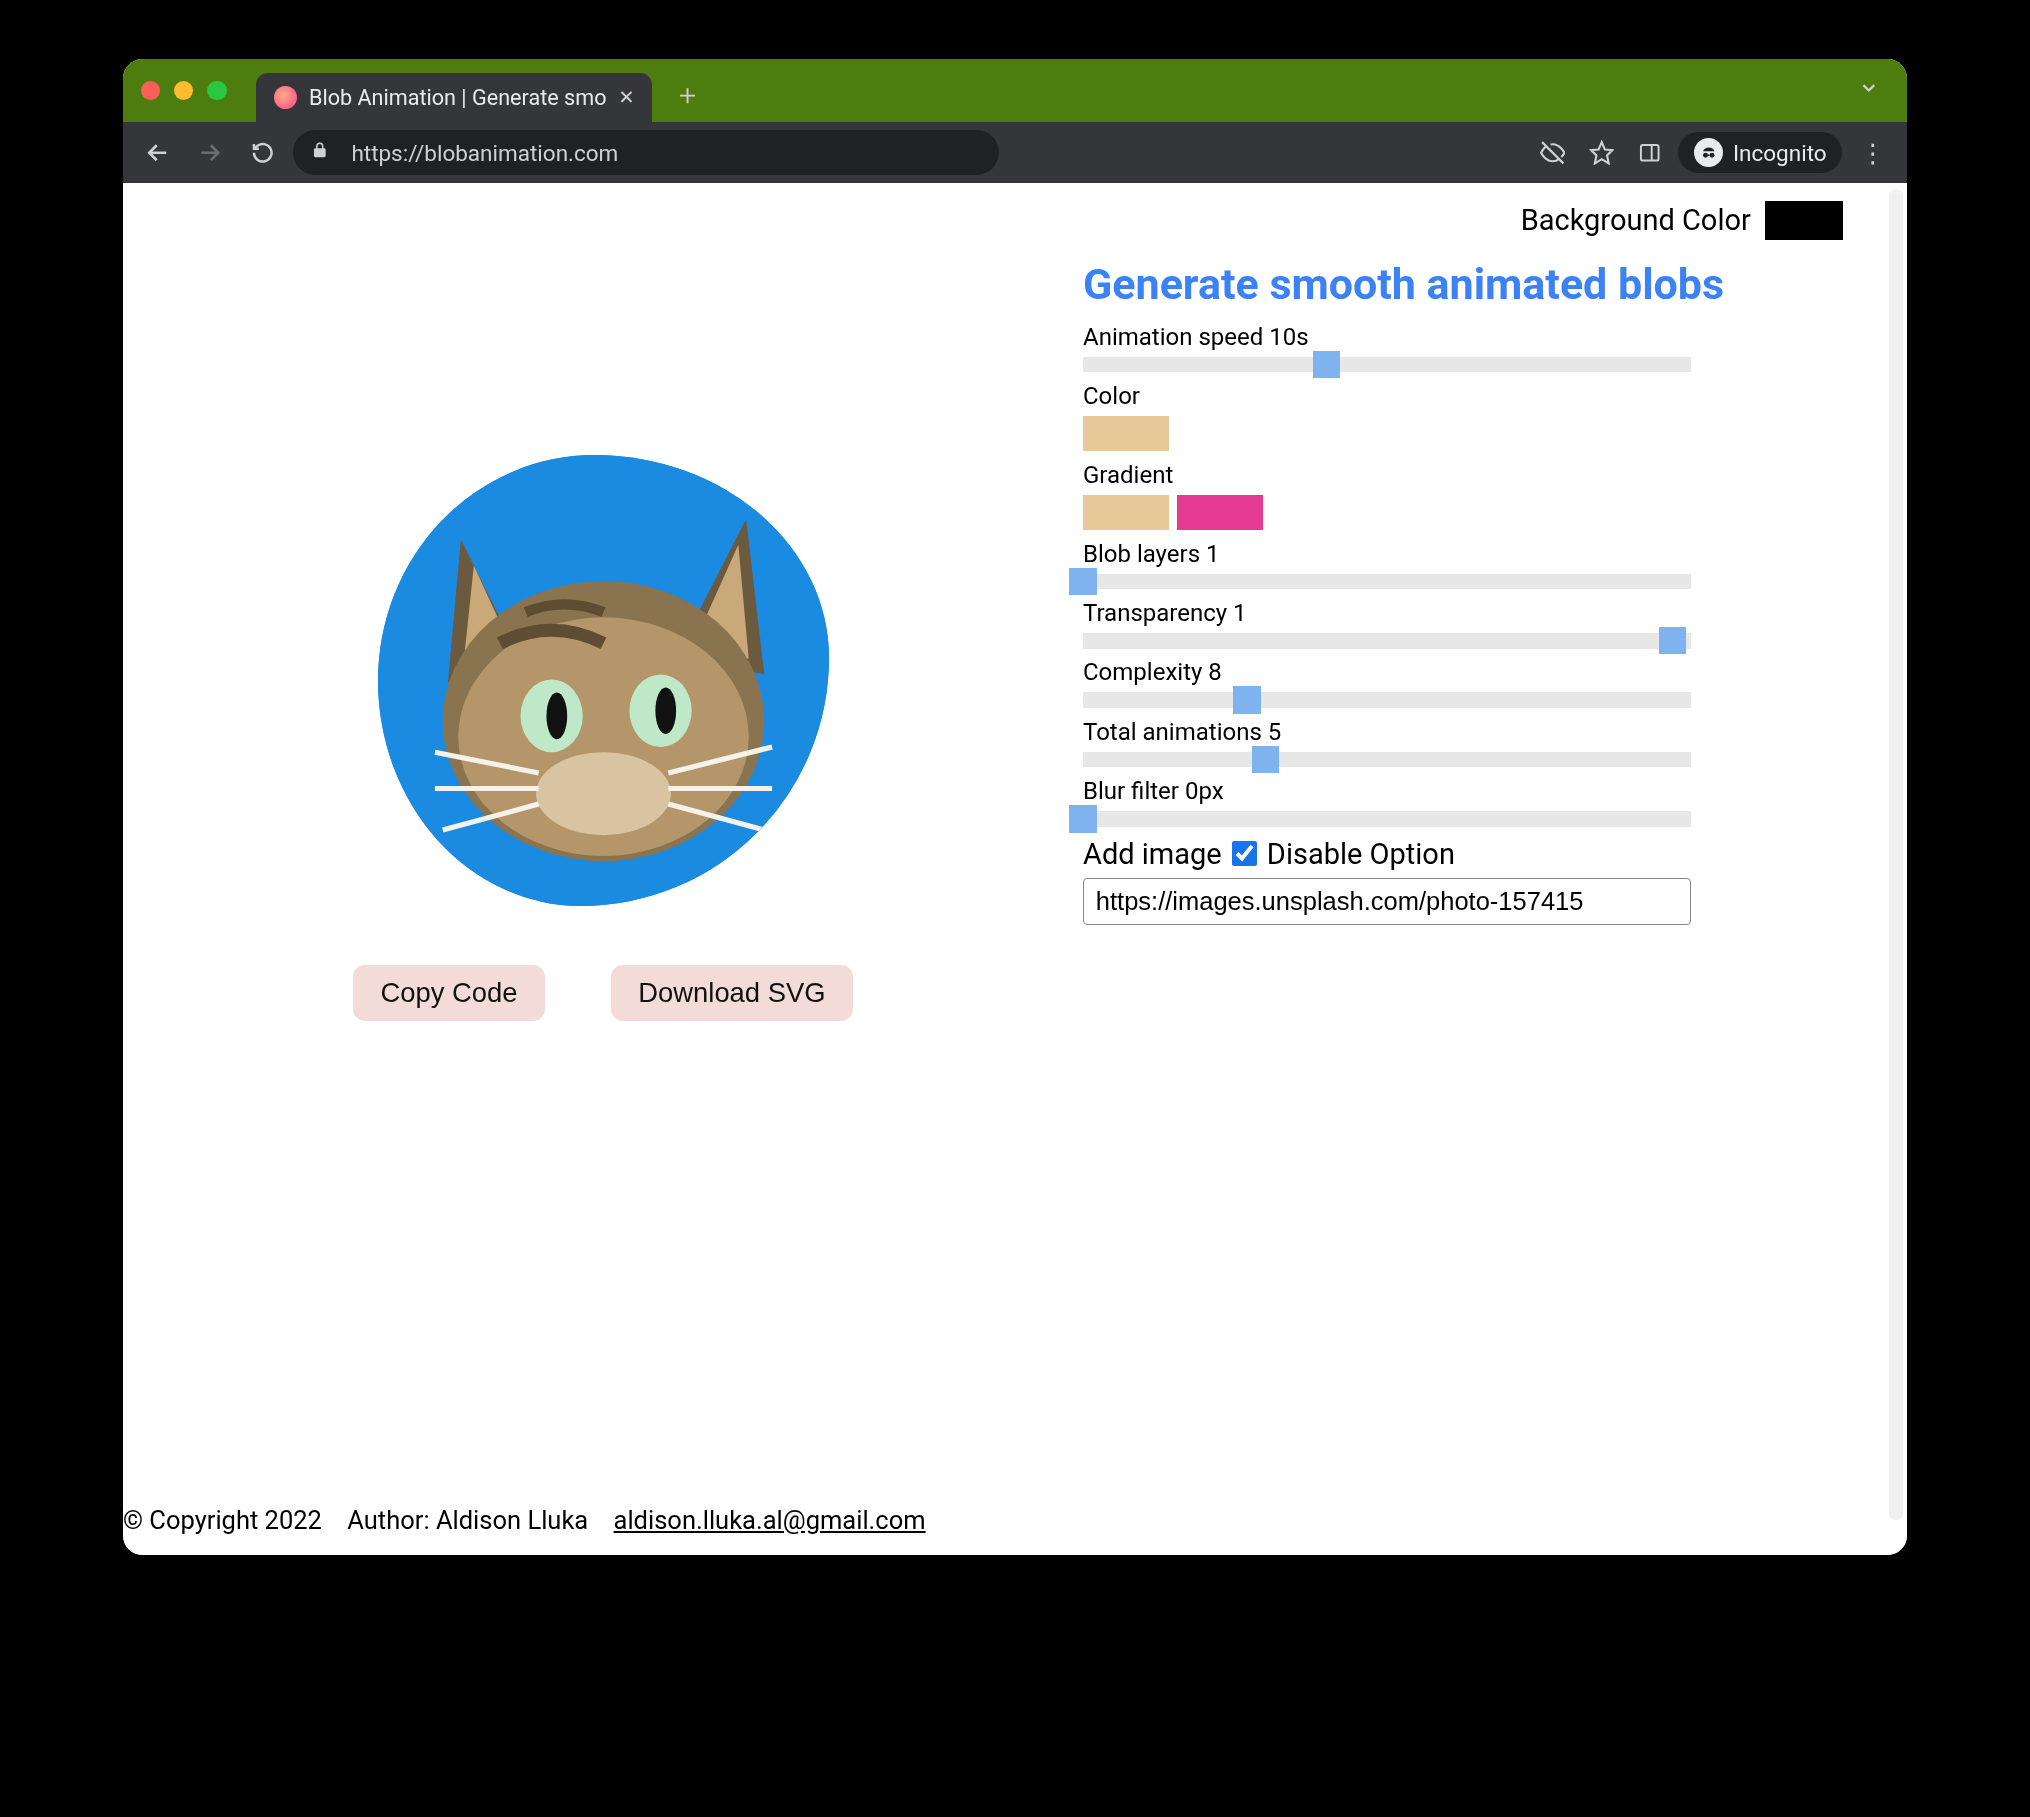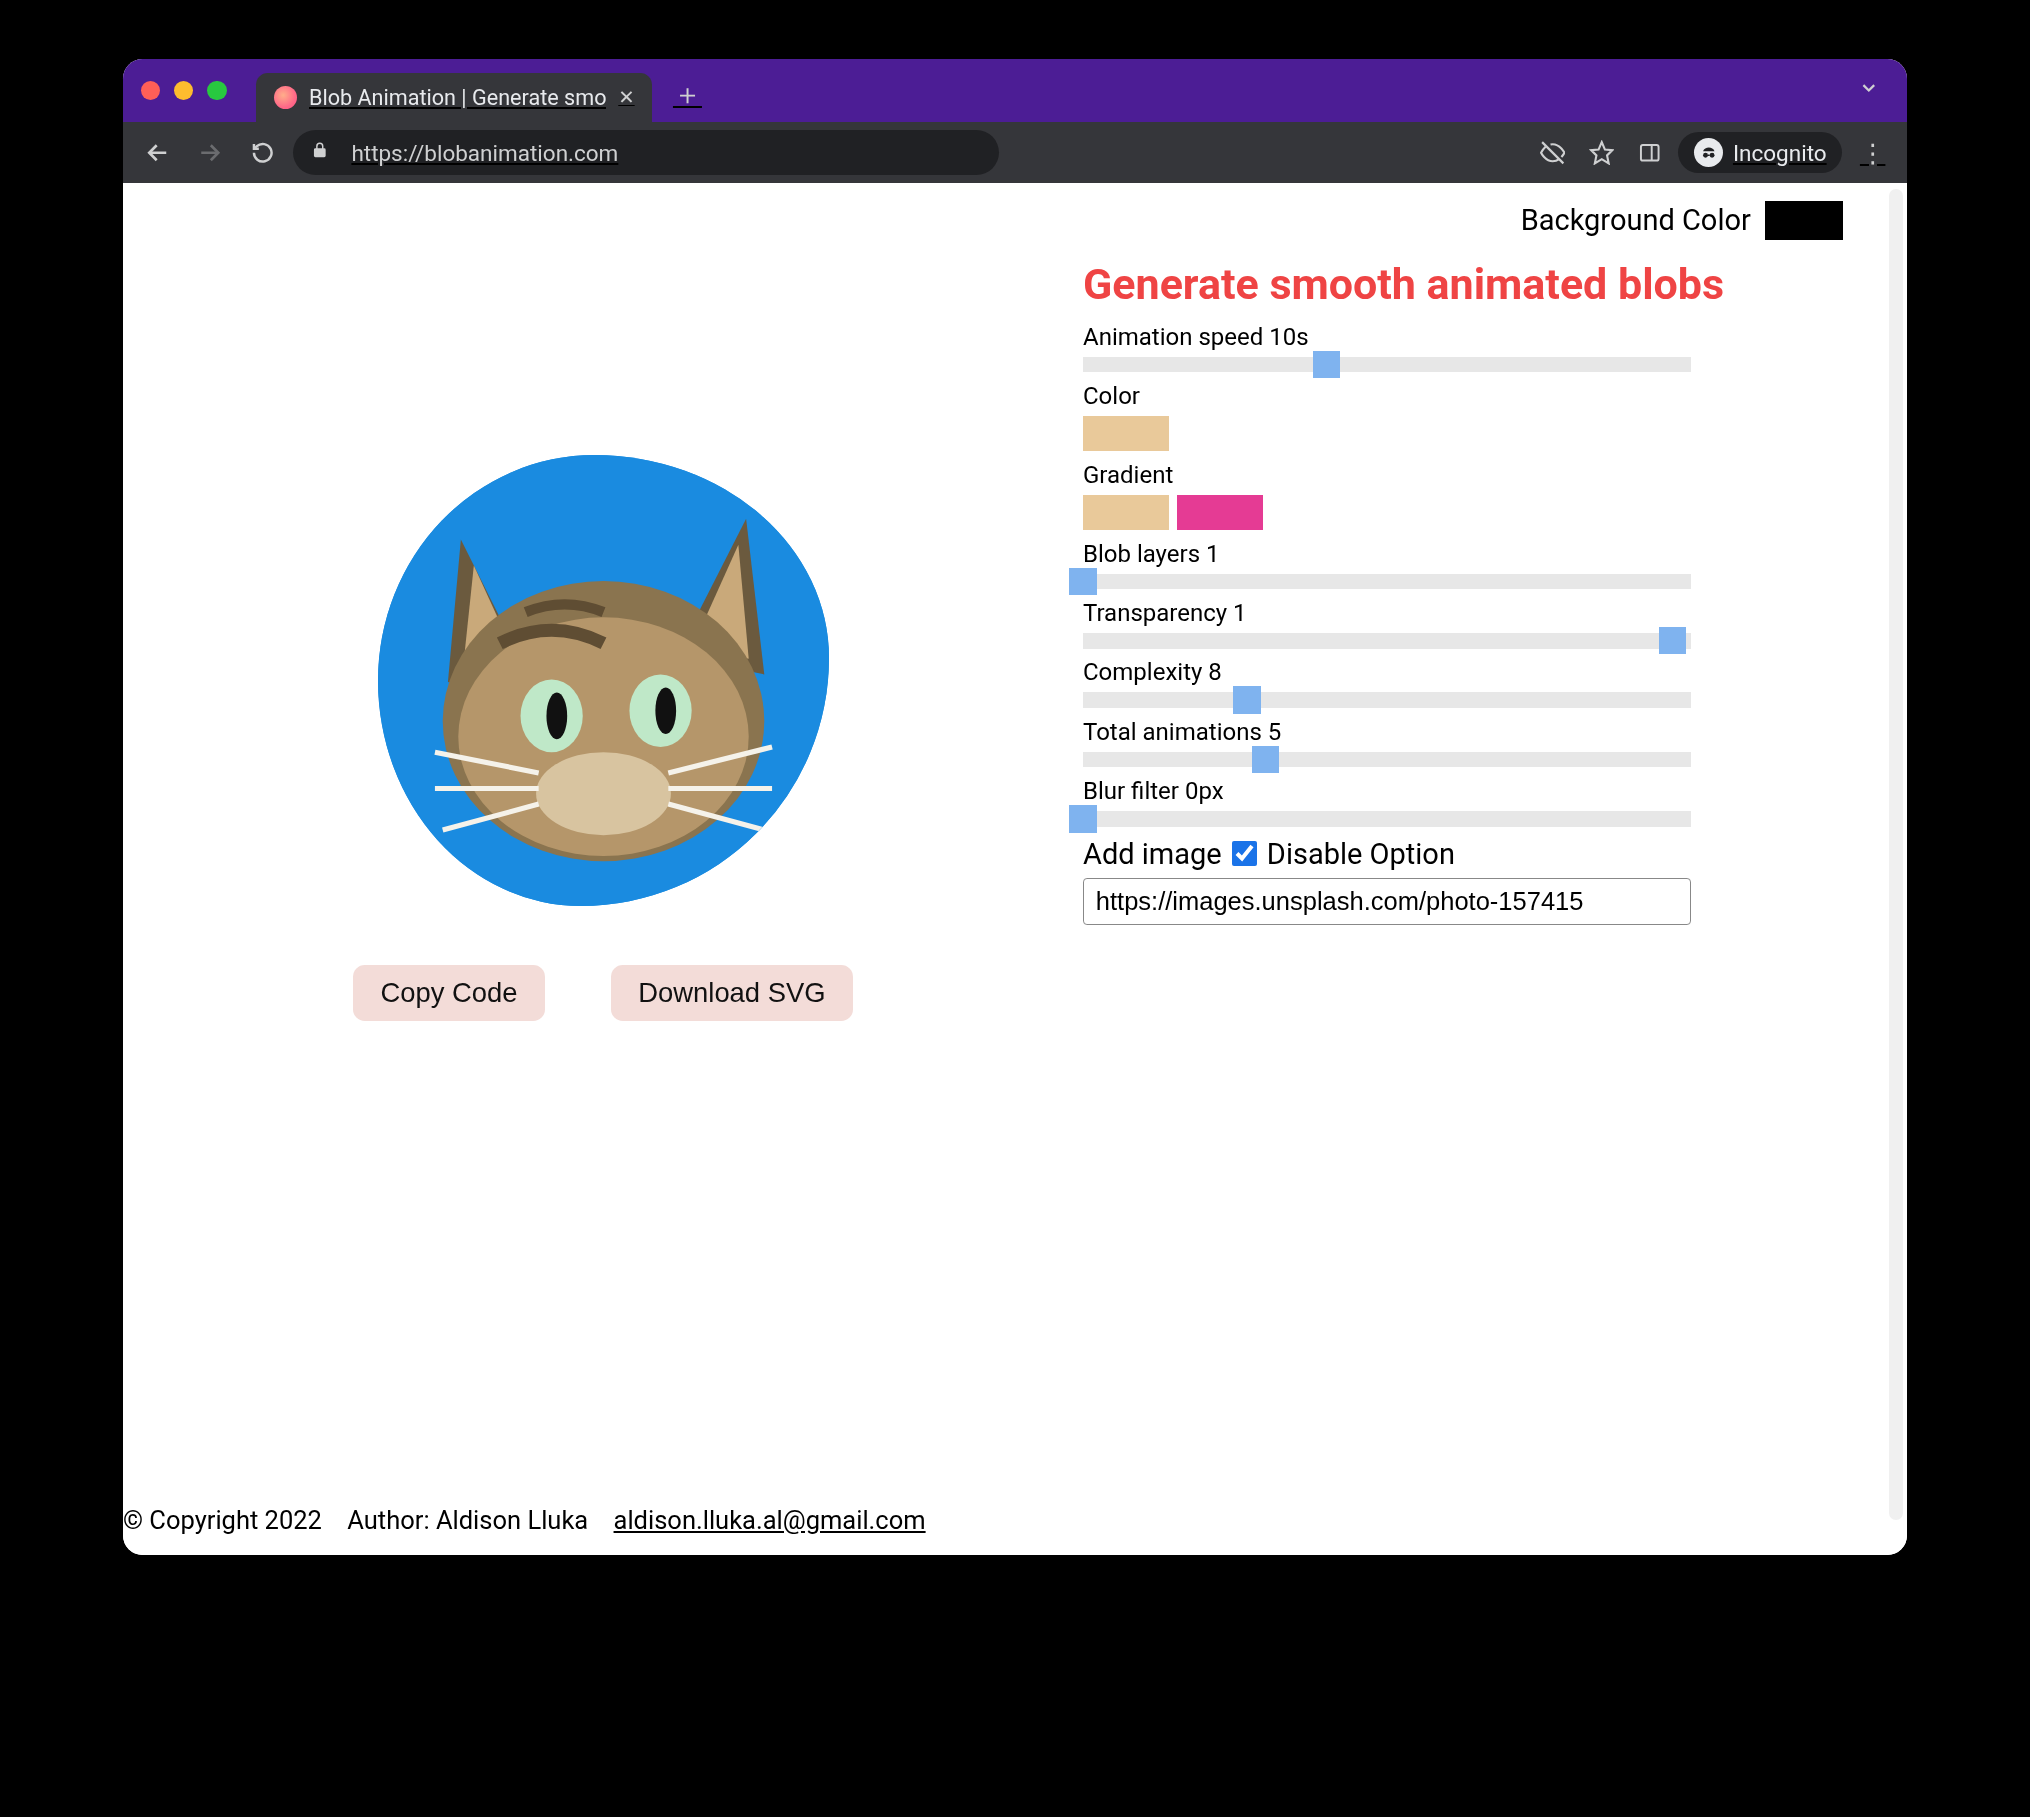--- a/index.html
+++ b/index.html
@@ -14,22 +14,21 @@
   }
   .window {
     width: 1784px;
     background: #fff;
     border-radius: 19.6px;
     overflow: hidden;
     box-shadow: 0 0 39px rgba(0,0,0,0.6);
   }
   
   .chrome-top {
-    background: #4c1d95;
-    text-decoration: underline;
+    background: #4d7c0f;
   }
   .tabbar {
     display: flex;
     align-items: center;
     height: 63px;
     padding: 0 17.6px;
     gap: 13.7px;
   }
   .traffic { display: flex; gap: 13.7px; align-items: center; padding-right: 15.7px;}
   .dot { width: 19.6px; height: 19.6px; border-radius: 50%; }
@@ -168,21 +167,21 @@
     border-radius: 11.8px;
     border:none;
   }
   .right {
     flex:1;
     padding-right: 59px;
   }
   .h1 {
     font-size: 43px;
     font-weight: 700;
-    color:#ef4444;
+    color:#3b82f6;
     margin-bottom: 13.7px;
   }
   .ctrl {
     margin-bottom: 9.8px;
   }
   .ctrl-label {
     font-size: 24px;
     color:#000;
     margin-bottom: 5.9px;
   }

